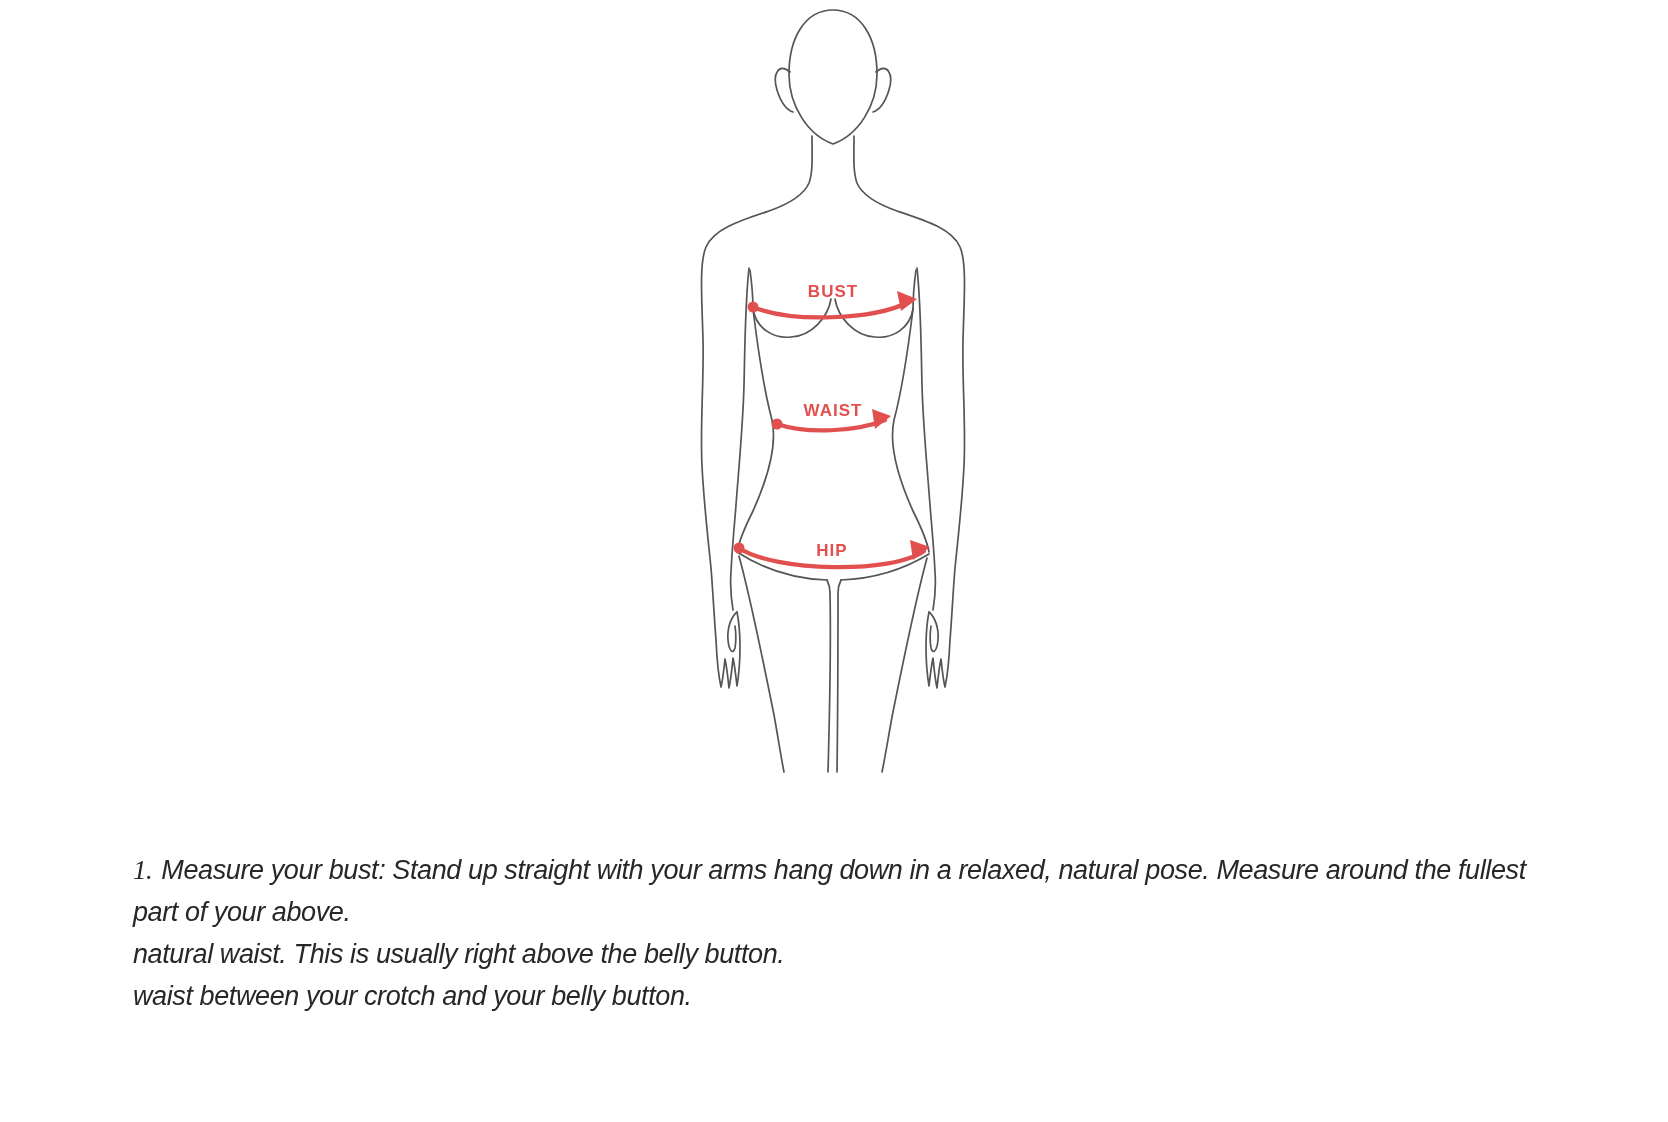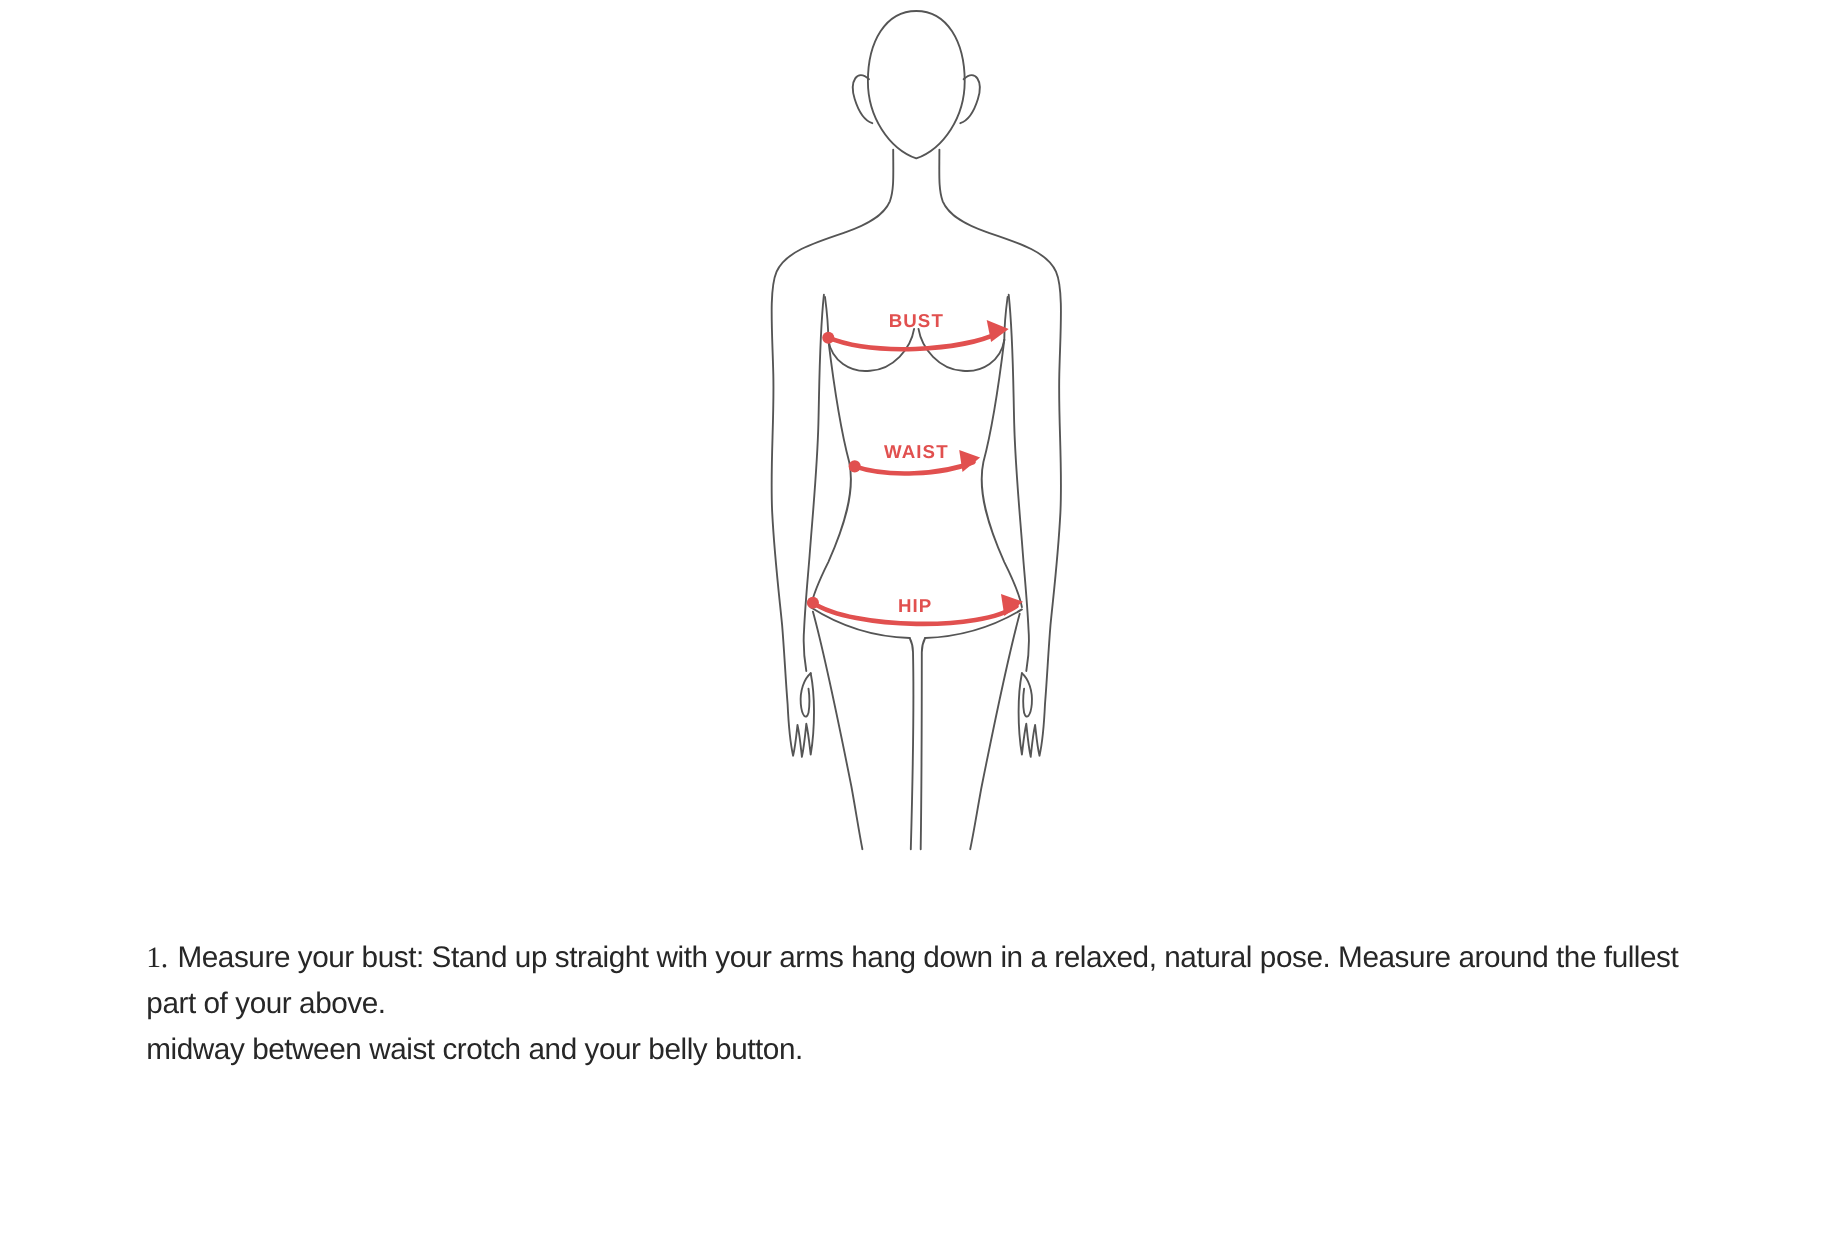--- a/index.html
+++ b/index.html
@@ -45,20 +45,21 @@
   }
   .instructions {
     position: absolute;
     left: 133px;
     top: 849px;
     width: 1500px;
     color: #272727;
     font-size: 27px;
     line-height: 42px;
     letter-spacing: -0.4px;
+    font-style: italic;
   }
   .tline {
     white-space: nowrap;
   }
   .num {
     font-family: "Liberation Serif", serif;
     margin-right: 0.33em;
   }
 </style>
 </head>
@@ -125,14 +126,15 @@
   </g>
 
   <text class="measure-label" x="833" y="297" text-anchor="middle">BUST</text>
   <text class="measure-label" x="833" y="416" text-anchor="middle">WAIST</text>
   <text class="measure-label" x="832" y="556" text-anchor="middle">HIP</text>
 </svg>
 
 <div class="instructions">
   <div class="tline"><span class="num">1.</span><span>Measure your bust: Stand up straight with your arms hang down in a relaxed, natural pose. Measure around the fullest</span></div>
   <div class="tline">part of your above.</div>
-  <div class="tline">midway between waist crotch and your belly button.</div>
+  <div class="tline">natural waist. This is usually right above the belly button.</div>
+  <div class="tline">waist between your crotch and your belly button.</div>
 </div>
 
 </body></html>

